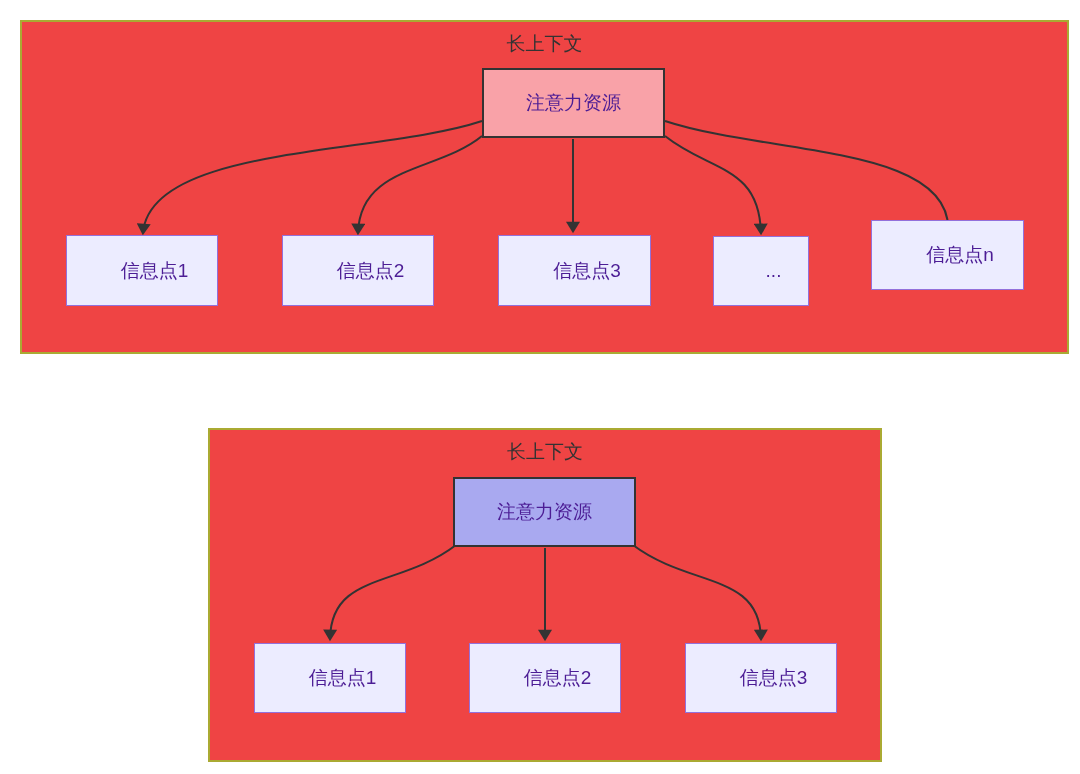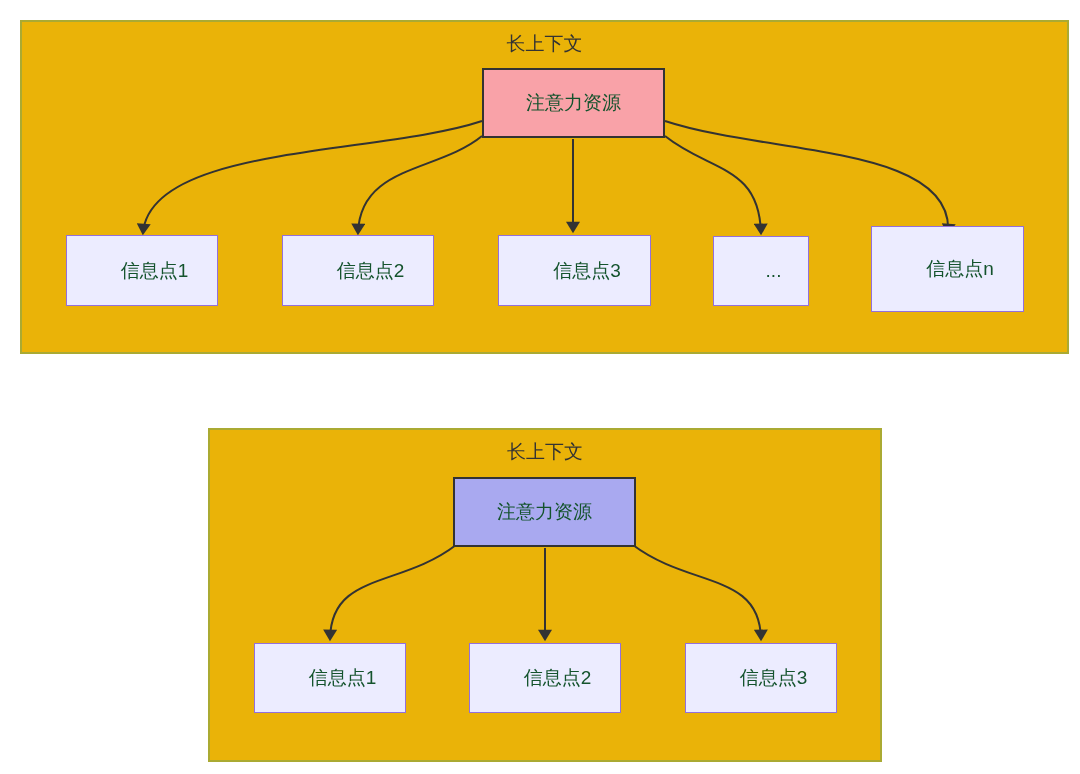--- a/index.html
+++ b/index.html
@@ -10,21 +10,21 @@
   }
   .canvas {
     position: relative;
     width: 1080px;
     height: 774px;
     background: #ffffff;
     overflow: hidden;
   }
   .container {
     position: absolute;
-    background: #eab308;
+    background: #ef4444;
     border: 2px solid #aaaa33;
     box-sizing: border-box;
     z-index: 1;
   }
   .container-title {
     position: absolute;
     top: 9px;
     left: 0;
     width: 100%;
     text-align: center;
@@ -42,42 +42,42 @@
     z-index: 2;
   }
 
   .node {
     position: absolute;
     box-sizing: border-box;
     display: flex;
     align-items: center;
     justify-content: center;
     font-size: 19px;
-    color: #14532d;
+    color: #4c1d95;
     z-index: 3;
     text-align: center;
   }
   .info-node {
     background: #ececff;
     border: 1.5px solid #9370db;
     padding-left: 25px;
   }
   .hub-node {
     border: 2.5px solid #333333;
   }
   .hub-long  { background: #f9a2a8; }
   .hub-short { background: #a9a9f0; }
 
   
   #hub-long   { left: 482px; top: 68px;  width: 183px; height: 70px; }
   #ln-0 { left: 66px;  top: 235px; width: 152px; height: 71px; }
   #ln-1 { left: 282px; top: 235px; width: 152px; height: 71px; }
   #ln-2 { left: 498px; top: 235px; width: 153px; height: 71px; }
   #ln-3 { left: 713px; top: 236px; width: 96px;  height: 70px; }
-  #ln-4 { left: 871px; top: 226px; width: 153px; height: 86px; }
+  #ln-4 { left: 871px; top: 220px; width: 153px; height: 70px; }
 
   
   #hub-short  { left: 453px; top: 477px; width: 183px; height: 70px; }
   #sn-0 { left: 254px; top: 643px; width: 152px; height: 70px; }
   #sn-1 { left: 469px; top: 643px; width: 152px; height: 70px; }
   #sn-2 { left: 685px; top: 643px; width: 152px; height: 70px; }
 </style>
 </head>
 <body>
 

